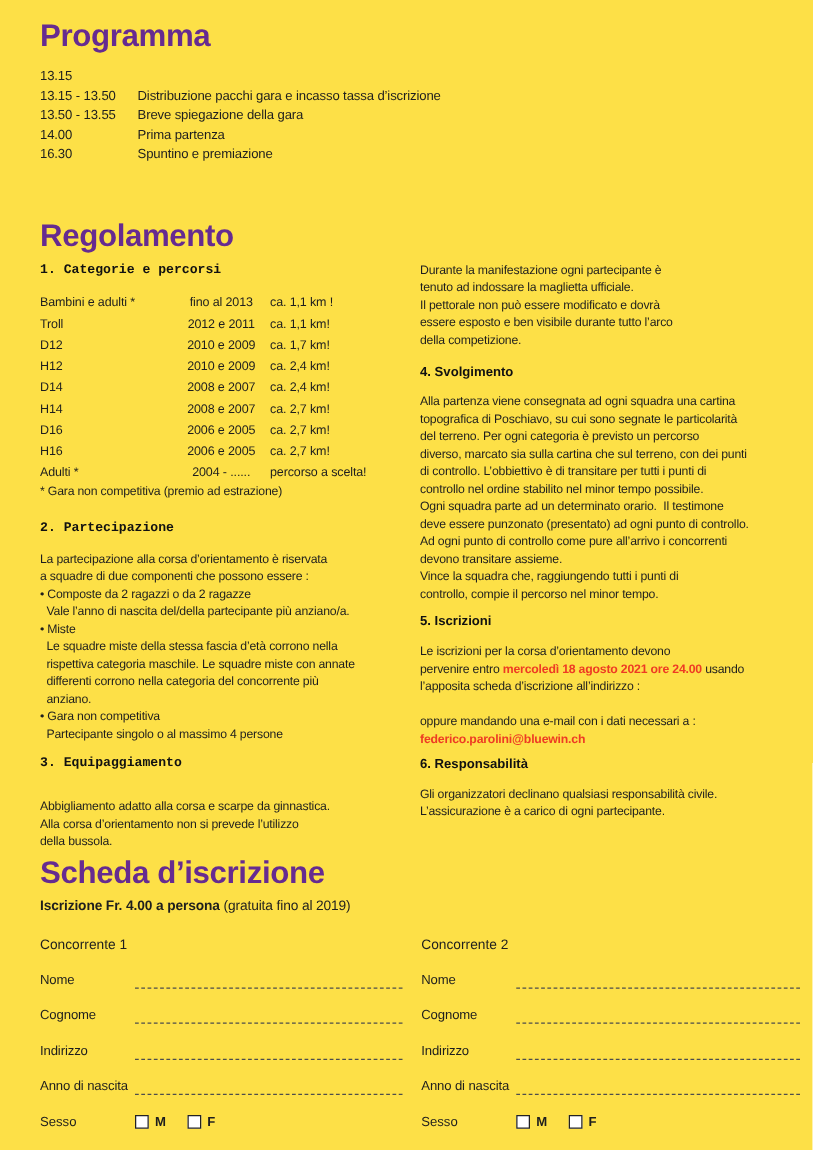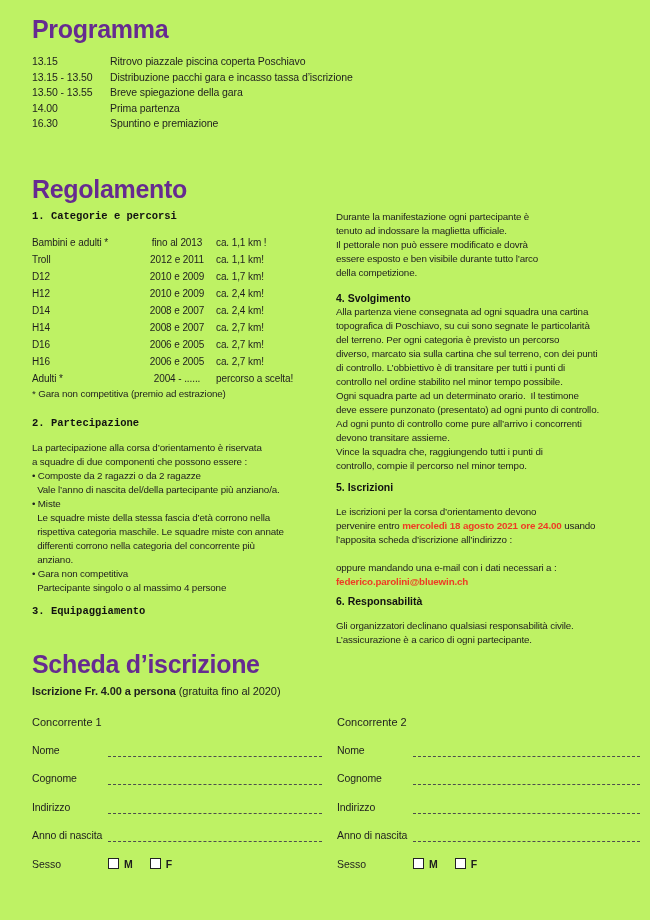--- a/index.html
+++ b/index.html
@@ -1,18 +1,18 @@
 <!DOCTYPE html>
 <html style="--purple: #662b90; --ink: #1e1e1e; --red: #ee3b24;"><head>
 <meta charset="utf-8">
 <style>
   * { margin:0; padding:0; box-sizing:border-box; }
   html,body { background:#ffffff; }
   .page {
-    position:relative; width:650px; height:920px; background:#bef264;
+    position:relative; width:650px; height:920px; background:#fde047;
     font-family:"Liberation Sans", sans-serif; color:var(--ink, #1e1e1e);
     padding:16px 12px 0 32px; overflow:hidden;
   }
   h1 { font-size:25px; line-height:26px; font-weight:bold; color:var(--purple,#662b90); letter-spacing:-0.3px; }
   h2 { font-size:10.5px; line-height:13px; font-weight:bold; color:#111; }
   .body-txt { font-size:9.8px; line-height:14px; letter-spacing:-0.15px; white-space:pre-wrap; color:#1e1e1e; }
   .red { color:var(--red,#ee3b24); font-weight:bold; }
 
   
   .prog-list { margin-top:12px; }
@@ -29,21 +29,21 @@
   .cat-row { display:flex; line-height:17px; font-size:10px; letter-spacing:-0.1px; }
   .cat-c1 { width:106px; flex:none; }
   .cat-c2 { width:78px;  flex:none;text-align:center; }
   .cat-note { margin-top:7px; font-size:9.8px; letter-spacing:-0.15px; }
   .h2-s2 { margin-top:16px; }
   .h2-s3 { margin-top:10px; }
   .col-left .body-txt { margin-top:0; }
   .col-left h2 + .body-txt { }
   .s2-text { margin-top:0; }
   .col-right .p1 { }
-  .h2-s4 { margin-top:12px; }
+  .h2-s4 { margin-top:12px; margin-bottom:10px; }
   .h2-s5 { margin-top:8px;  margin-bottom:11px; }
   .h2-s6 { margin-top:6px;  margin-bottom:11px; }
   .gap10 { height:10px; }
 
   
   .scheda-title { margin-top:4px; margin-bottom:8px; }
   .fee-line { font-size:11px; line-height:13px; margin-bottom:18px; letter-spacing:-0.1px; }
   .fee-line .b { font-weight:bold; }
   .form-cols { display:flex; }
   .form-col { width:290px; flex:none; }
@@ -61,21 +61,20 @@
 <body>
 
 <div class="page">
 
   <section>
     <h1>Programma</h1>
     <div class="prog-list">
 
         <div class="prog-row">
           <span class="prog-time">13.15</span>
-          <span class="prog-desc">Ritrovo piazzale piscina coperta Poschiavo</span>
         </div>
 
         <div class="prog-row">
           <span class="prog-time">13.15 - 13.50</span>
           <span class="prog-desc">Distribuzione pacchi gara e incasso tassa d’iscrizione</span>
         </div>
 
         <div class="prog-row">
           <span class="prog-time">13.50 - 13.55</span>
           <span class="prog-desc">Breve spiegazione della gara</span>
@@ -164,20 +163,23 @@
 • Miste
   Le squadre miste della stessa fascia d’età corrono nella
   rispettiva categoria maschile. Le squadre miste con annate
   differenti corrono nella categoria del concorrente più
   anziano.
 • Gara non competitiva
   Partecipante singolo o al massimo 4 persone</p>
 
         <h2 class="h2-s3">3. Equipaggiamento</h2>
         <div class="gap10"></div>
+        <p class="body-txt">Abbigliamento adatto alla corsa e scarpe da ginnastica.
+Alla corsa d’orientamento non si prevede l’utilizzo
+della bussola.</p>
       </div>
 
       <div class="col-right">
         <p class="body-txt p1">Durante la manifestazione ogni partecipante è
 tenuto ad indossare la maglietta ufficiale.
 Il pettorale non può essere modificato e dovrà
 essere esposto e ben visibile durante tutto l’arco
 della competizione.</p>
 
         <h2 class="h2-s4">4. Svolgimento</h2>
@@ -204,21 +206,21 @@
 
         <h2 class="h2-s6">6. Responsabilità</h2>
         <p class="body-txt">Gli organizzatori declinano qualsiasi responsabilità civile.
 L’assicurazione è a carico di ogni partecipante.</p>
       </div>
     </div>
   </section>
 
   <section>
     <h1 class="scheda-title">Scheda d’iscrizione</h1>
-    <p class="fee-line"><span class="b">Iscrizione  Fr. 4.00 a persona</span><span>  (gratuita fino al 2020)</span></p>
+    <p class="fee-line"><span class="b">Iscrizione  Fr. 4.00 a persona</span><span>  (gratuita fino al 2019)</span></p>
 
     <div class="form-cols">
 
       <div class="form-col">
         <h3 class="comp-title">Concorrente 1</h3>
         <div>
 
             <div class="field-row">
               <span class="field-label">Nome</span>
               <span class="fill-line"></span>

